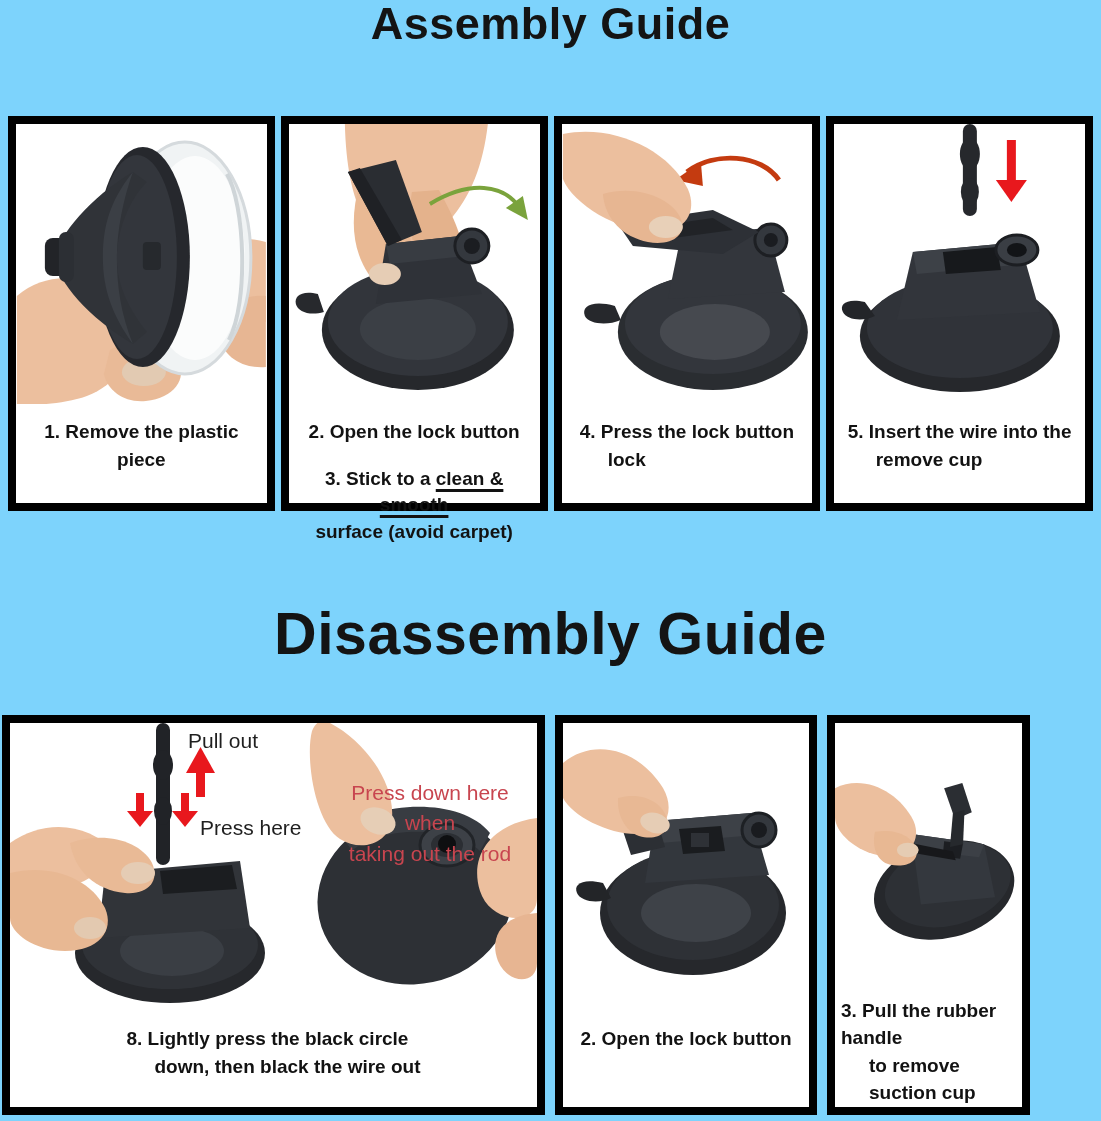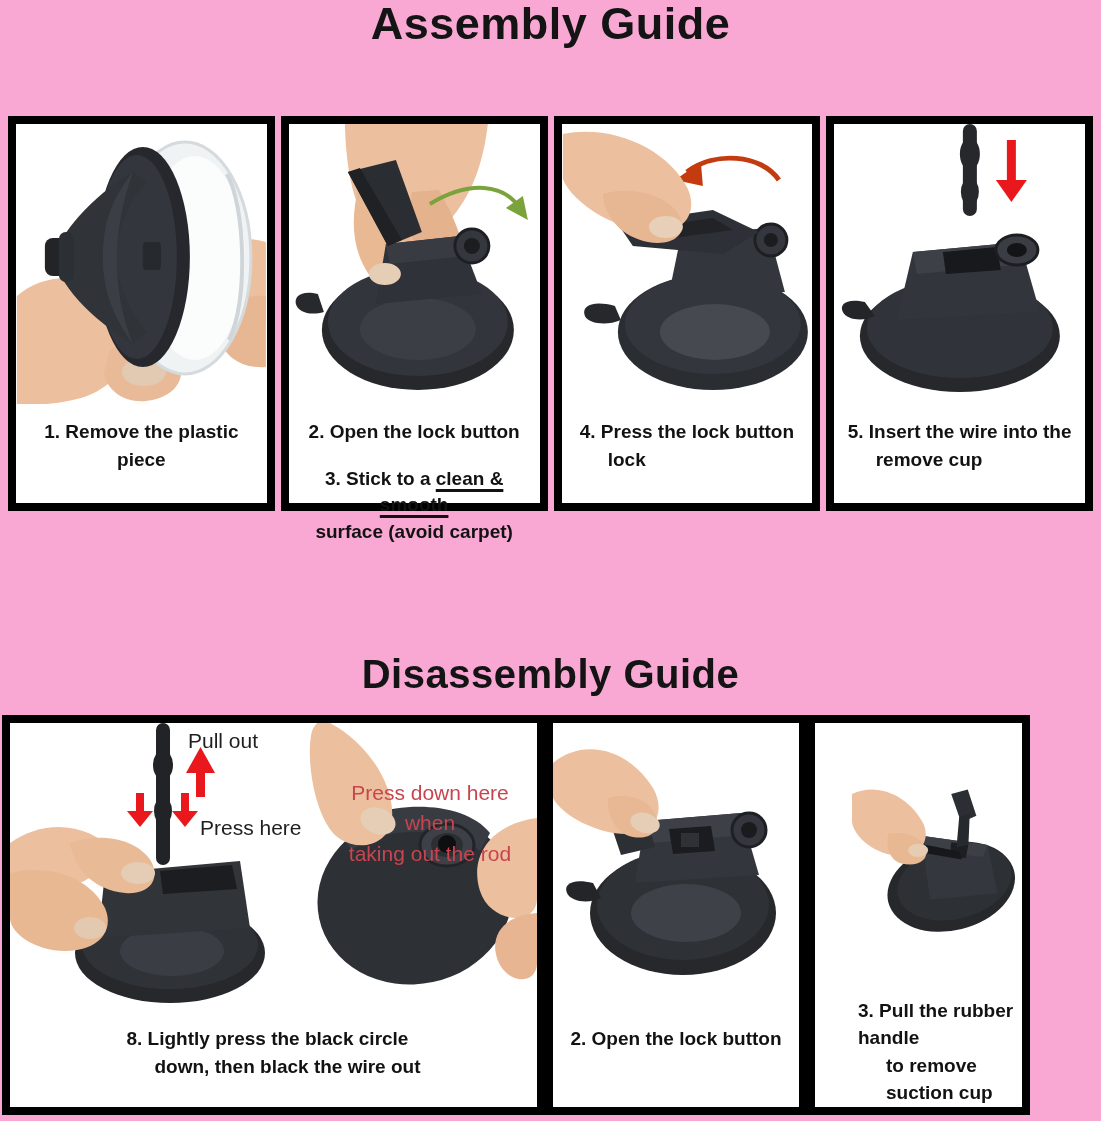--- a/index.html
+++ b/index.html
@@ -1,38 +1,38 @@
 <!DOCTYPE html>
 <html><head>
 <meta charset="utf-8">
 <style>
   html,body { margin:0; padding:0; background:#fff; }
   .page {
-    position:relative; width:1101px; height:1121px; background:#f9a8d4;
+    position:relative; width:1101px; height:1121px; background:#7dd3fc;
     font-family:"Liberation Sans", sans-serif; color:#141414; overflow:hidden;
   }
   .guide-title {
     position:absolute; left:0; right:0; text-align:center;
     font-weight:bold; color:#141414; letter-spacing:0.5px; margin:0;
   }
   #assembly-title   { top:-4px;  font-size:45px; line-height:56px; }
-  #disassembly-title{ top:604px; font-size:40px; line-height:60px;margin-top:40px; }
+  #disassembly-title{ top:604px; font-size:59px; line-height:60px; }
 
   .row { position:absolute; display:flex; }
   #assembly-row    { top:116px; left:8px;  width:1085px; height:395px; gap:6px; }
-  #disassembly-row { top:715px; left:2px;  width:1028px; height:400px; }
+  #disassembly-row { top:715px; left:2px;  width:1028px; height:400px; gap:10px; }
 
   .panel {
     box-sizing:border-box; border:8px solid #000; background:#fff;
     display:flex; flex-direction:column; position:relative;
   }
   #assembly-row .panel { flex:1 1 0; }
   #d-panel-1 { flex:0 0 543px; }
   #d-panel-2 { flex:0 0 262px; }
-  #d-panel-3 { flex:1 1 auto;padding-left:37px; }
+  #d-panel-3 { flex:1 1 auto; }
 
   .photo { position:relative; width:100%; }
   .photo svg { display:block; width:100%; height:100%; }
   #assembly-row .photo { height:280px; }
   #disassembly-row .photo { height:288px; }
 
   .caption {
     margin-top:14px; font-size:19px; font-weight:bold; color:#121212;
     text-align:center; line-height:1.45; padding:0 6px;
   }

